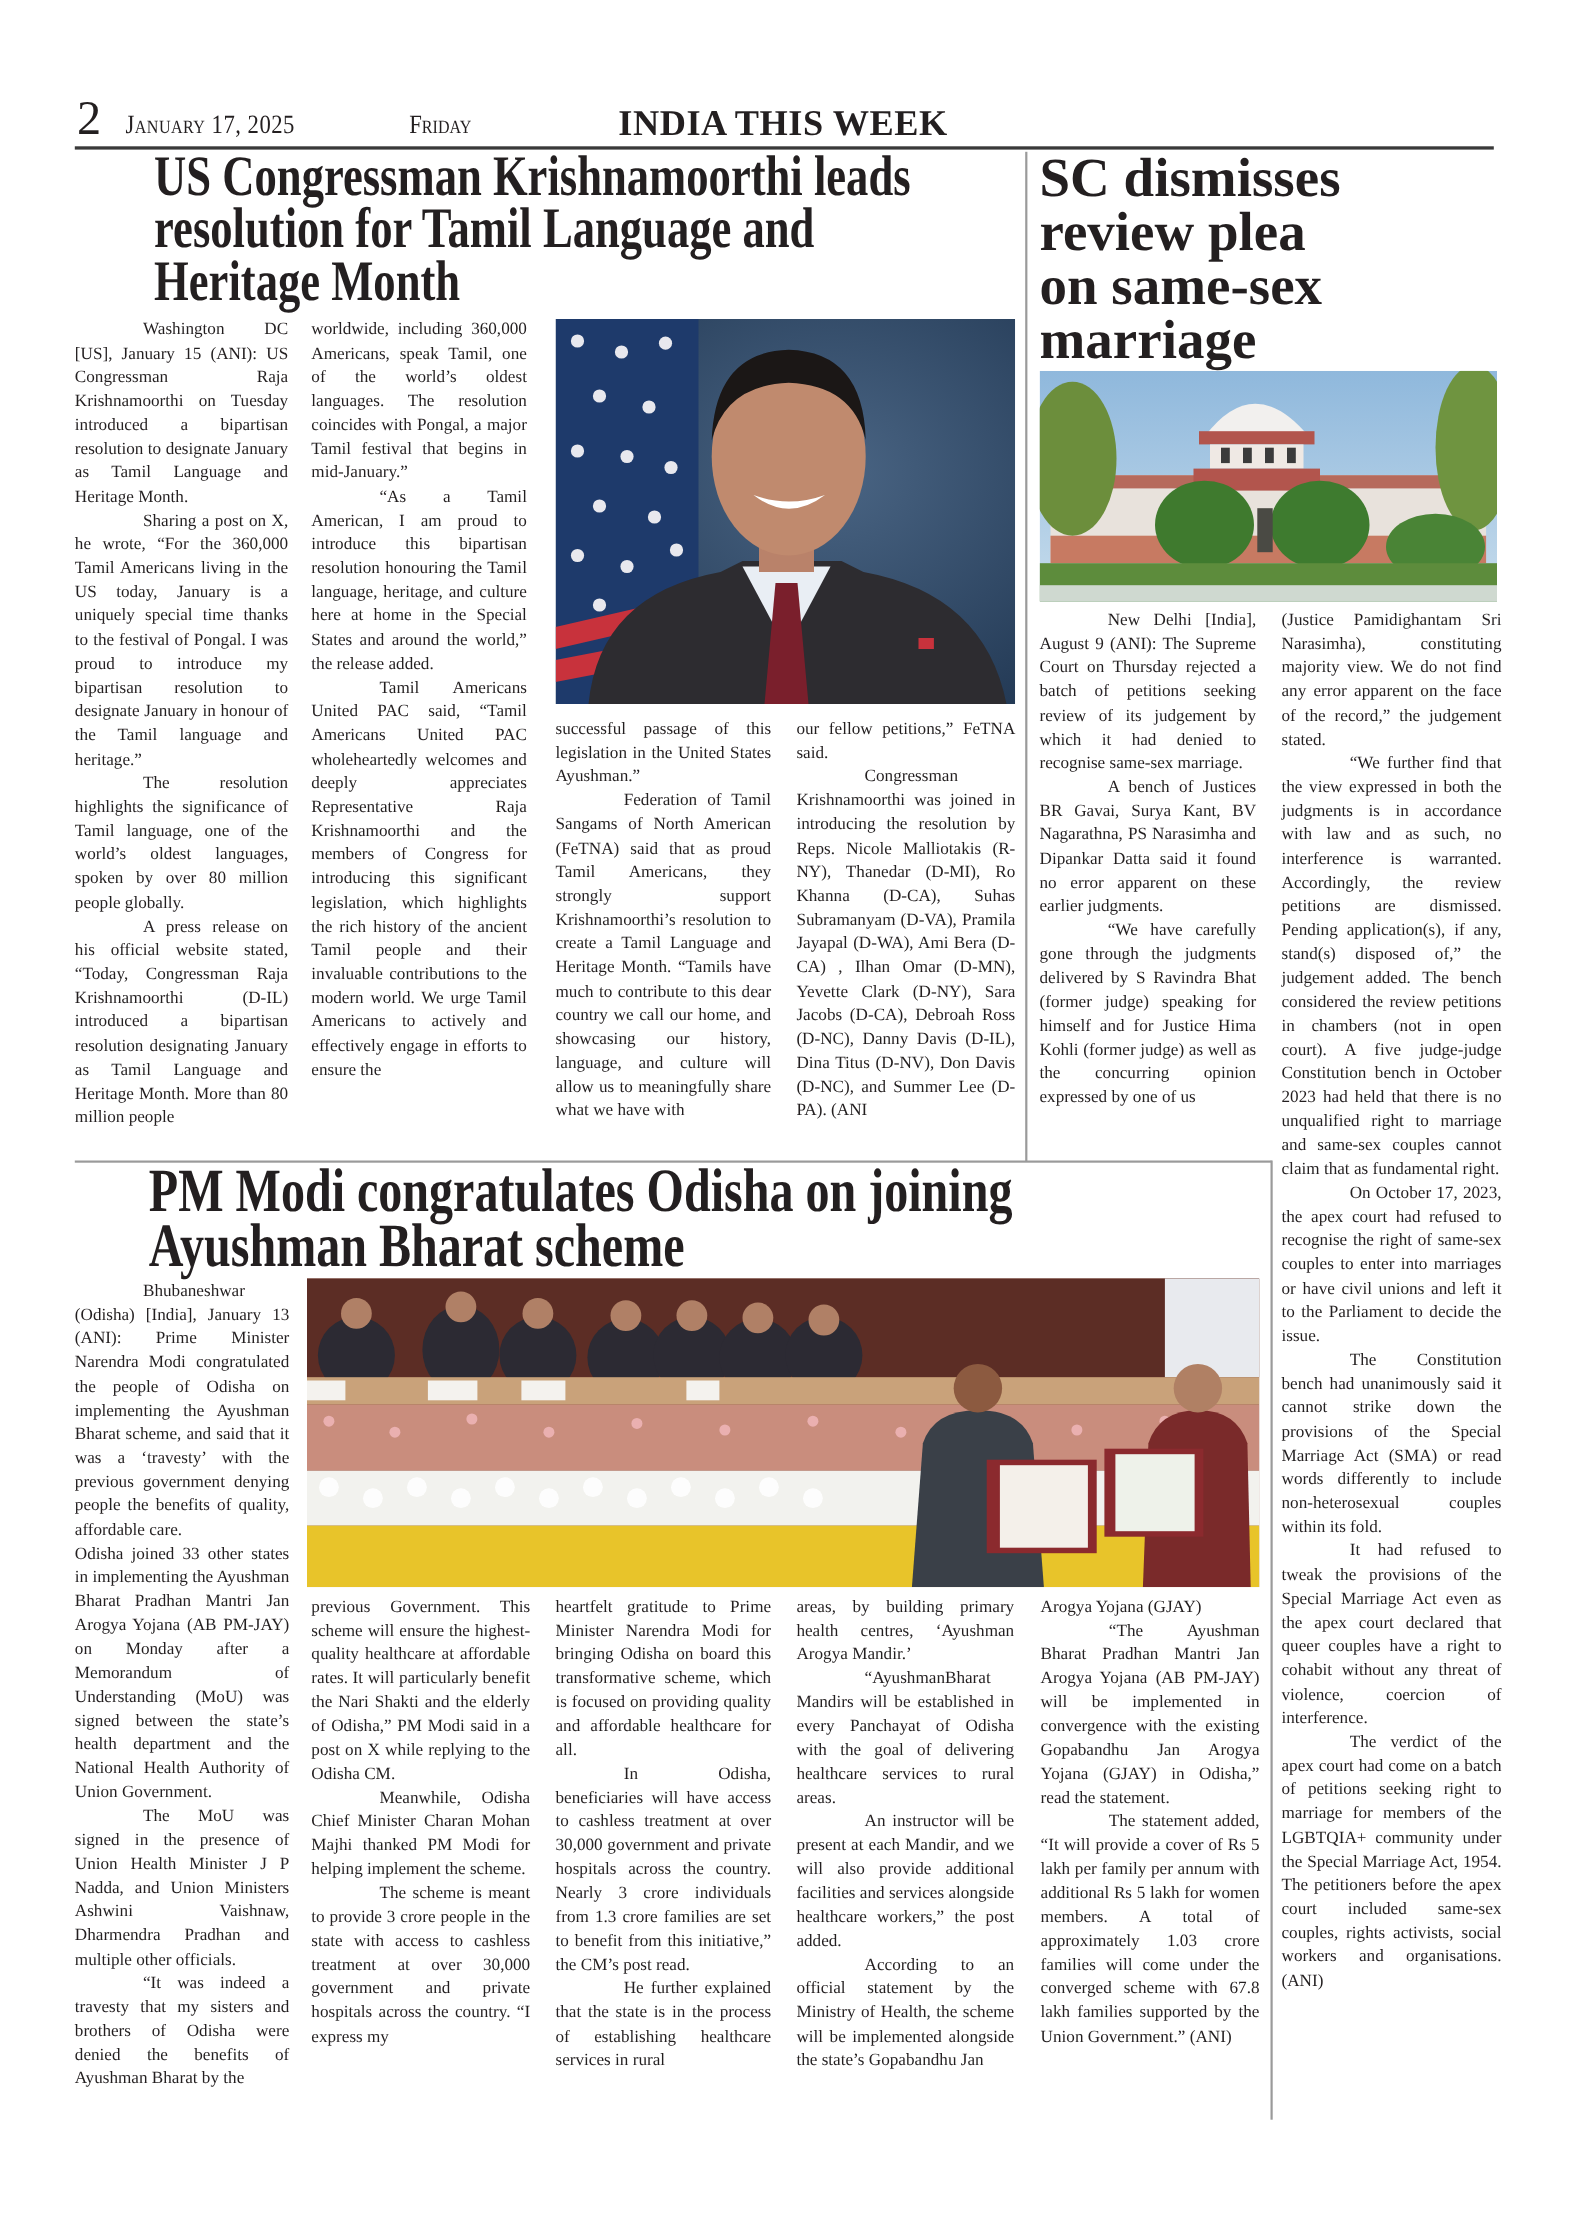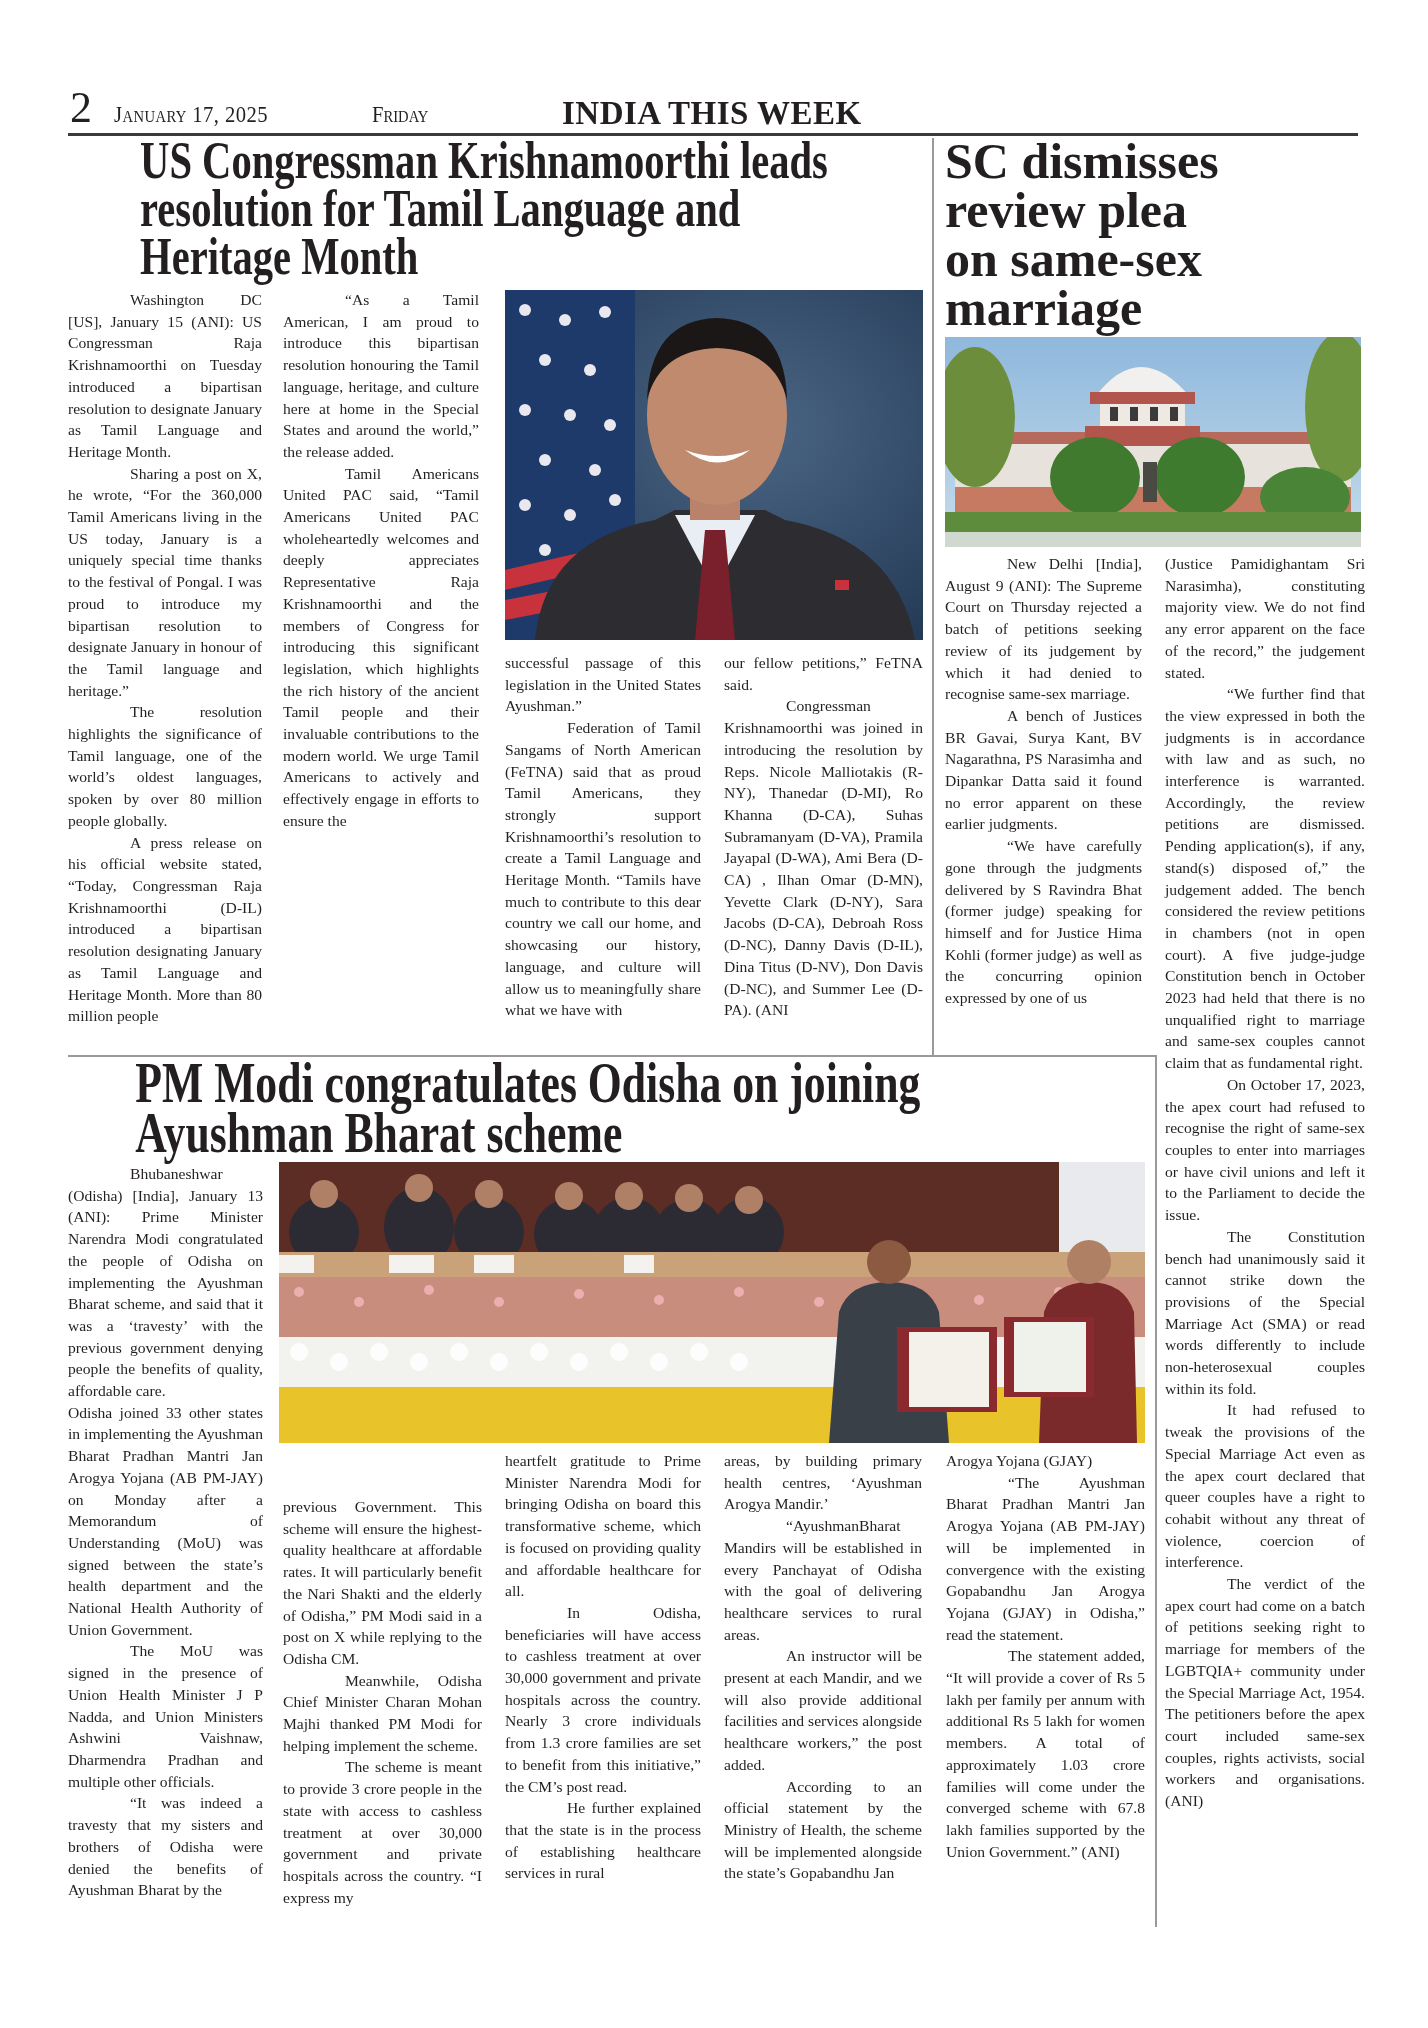--- a/index.html
+++ b/index.html
@@ -43,20 +43,21 @@
   </div>
 </div>
 
 <div class="abs col" style="left:68px; top:289px; width:194px;">
   <p>Washington DC [US], January 15 (ANI): US Congressman Raja Krishnamoorthi on Tuesday introduced a bipartisan resolution to designate January as Tamil Language and Heritage Month.</p>
   <p>Sharing a post on X, he wrote, “For the 360,000 Tamil Americans living in the US today, January is a uniquely special time thanks to the festival of Pongal. I was proud to introduce my bipartisan resolution to designate January in honour of the Tamil language and heritage.”</p>
   <p>The resolution highlights the significance of Tamil language, one of the world’s oldest languages, spoken by over 80 million people globally.</p>
   <p>A press release on his official website stated, “Today, Congressman Raja Krishnamoorthi (D-IL) introduced a bipartisan resolution designating January as Tamil Language and Heritage Month. More than 80 million people</p>
 </div>
 <div class="abs col" style="left:283px; top:289px; width:196px;">
+  <p class="noindent">worldwide, including 360,000 Americans, speak Tamil, one of the world’s oldest languages. The resolution coincides with Pongal, a major Tamil festival that begins in mid-January.”</p>
   <p>“As a Tamil American, I am proud to introduce this bipartisan resolution honouring the Tamil language, heritage, and culture here at home in the Special States and around the world,” the release added.</p>
   <p>Tamil Americans United PAC said, “Tamil Americans United PAC wholeheartedly welcomes and deeply appreciates Representative Raja Krishnamoorthi and the members of Congress for introducing this significant legislation, which highlights the rich history of the ancient Tamil people and their invaluable contributions to the modern world. We urge Tamil Americans to actively and effectively engage in efforts to ensure the</p>
 </div>
 
 <div class="abs photo" style="left:505px; top:290px; width:418px; height:350px;">
   <svg viewBox="0 0 418 350" preserveAspectRatio="none">
     <defs>
       <radialGradient id="bg1" cx="0.6" cy="0.4" r="0.8">
         <stop offset="0" stop-color="#4a6584"></stop>
         <stop offset="1" stop-color="#1f3550"></stop>
@@ -236,21 +237,21 @@
     <circle cx="610" cy="100" r="22" fill="#8c5a40"></circle>
     <path d="M760 281 L765 150 Q775 120 810 120 Q845 120 855 150 L858 281 Z" fill="#7a2a2a"></path>
     <circle cx="810" cy="100" r="22" fill="#b08064"></circle>
     <rect x="618" y="165" width="100" height="85" fill="#8b2a2e"></rect>
     <rect x="630" y="170" width="80" height="75" fill="#f4f0ea"></rect>
     <rect x="725" y="155" width="90" height="80" fill="#8b2a2e"></rect>
     <rect x="735" y="160" width="72" height="70" fill="#eef2ea"></rect>
   </svg>
 </div>
 
-<div class="abs col" style="left:283px; top:1496px; width:199px;">
+<div class="abs col" style="left:283px; top:1450px; width:199px;">
   <p class="noindent">previous Government. This scheme will ensure the highest-quality healthcare at affordable rates. It will particularly benefit the Nari Shakti and the elderly of Odisha,” PM Modi said in a post on X while replying to the Odisha CM.</p>
   <p>Meanwhile, Odisha Chief Minister Charan Mohan Majhi thanked PM Modi for helping implement the scheme.</p>
   <p>The scheme is meant to provide 3 crore people in the state with access to cashless treatment at over 30,000 government and private hospitals across the country. “I express my</p>
 </div>
 <div class="abs col" style="left:505px; top:1450px; width:196px;">
   <p class="noindent">heartfelt gratitude to Prime Minister Narendra Modi for bringing Odisha on board this transformative scheme, which is focused on providing quality and affordable healthcare for all.</p>
   <p>In Odisha, beneficiaries will have access to cashless treatment at over 30,000 government and private hospitals across the country. Nearly 3 crore individuals from 1.3 crore families are set to benefit from this initiative,” the CM’s post read.</p>
   <p>He further explained that the state is in the process of establishing healthcare services in rural</p>
 </div>
 <div class="abs col" style="left:724px; top:1450px; width:198px;">

